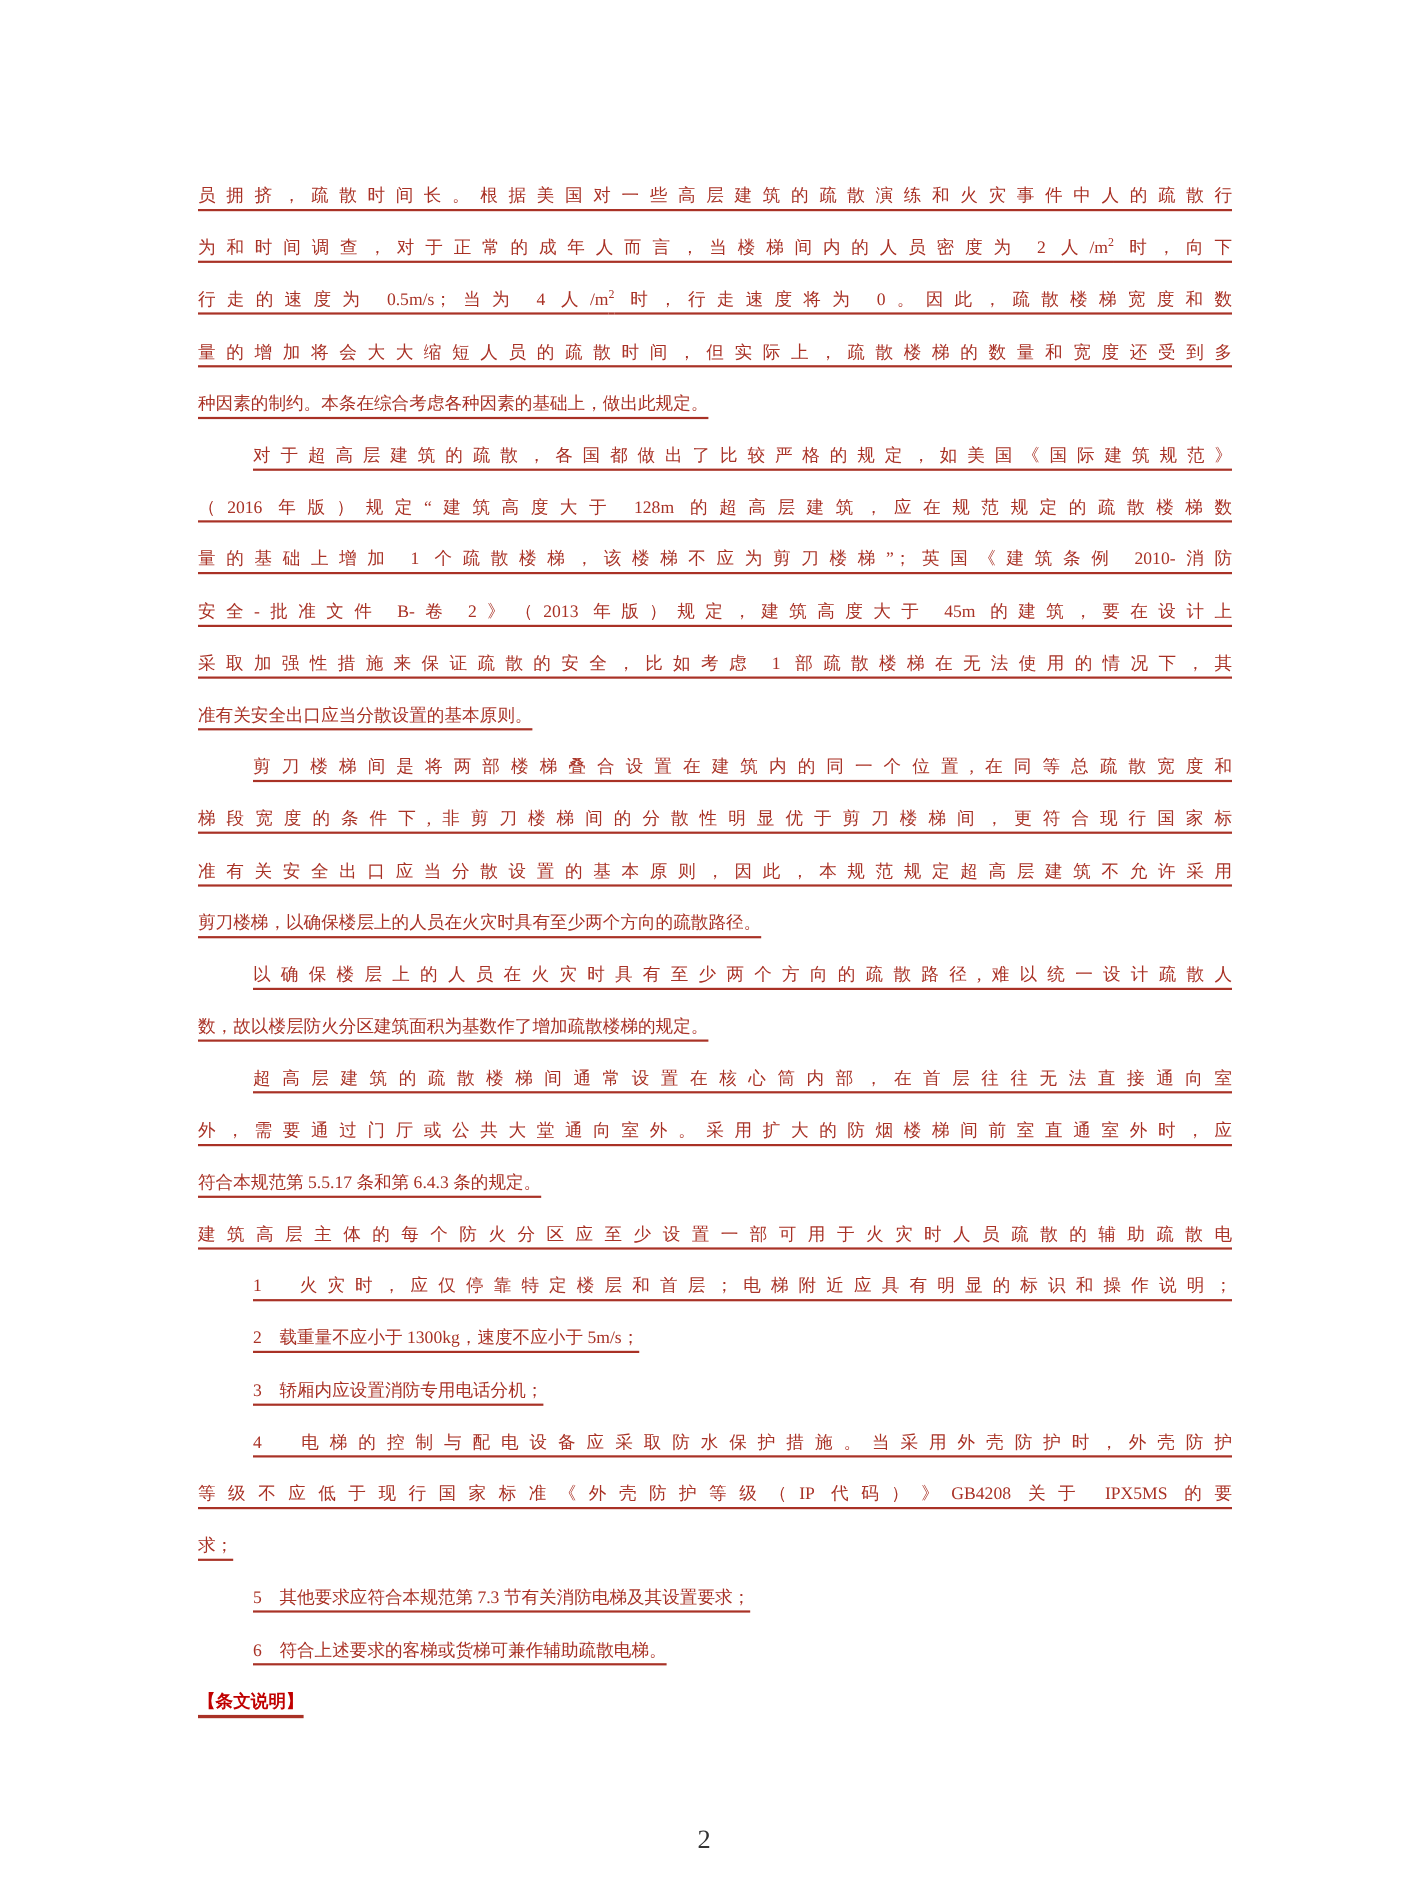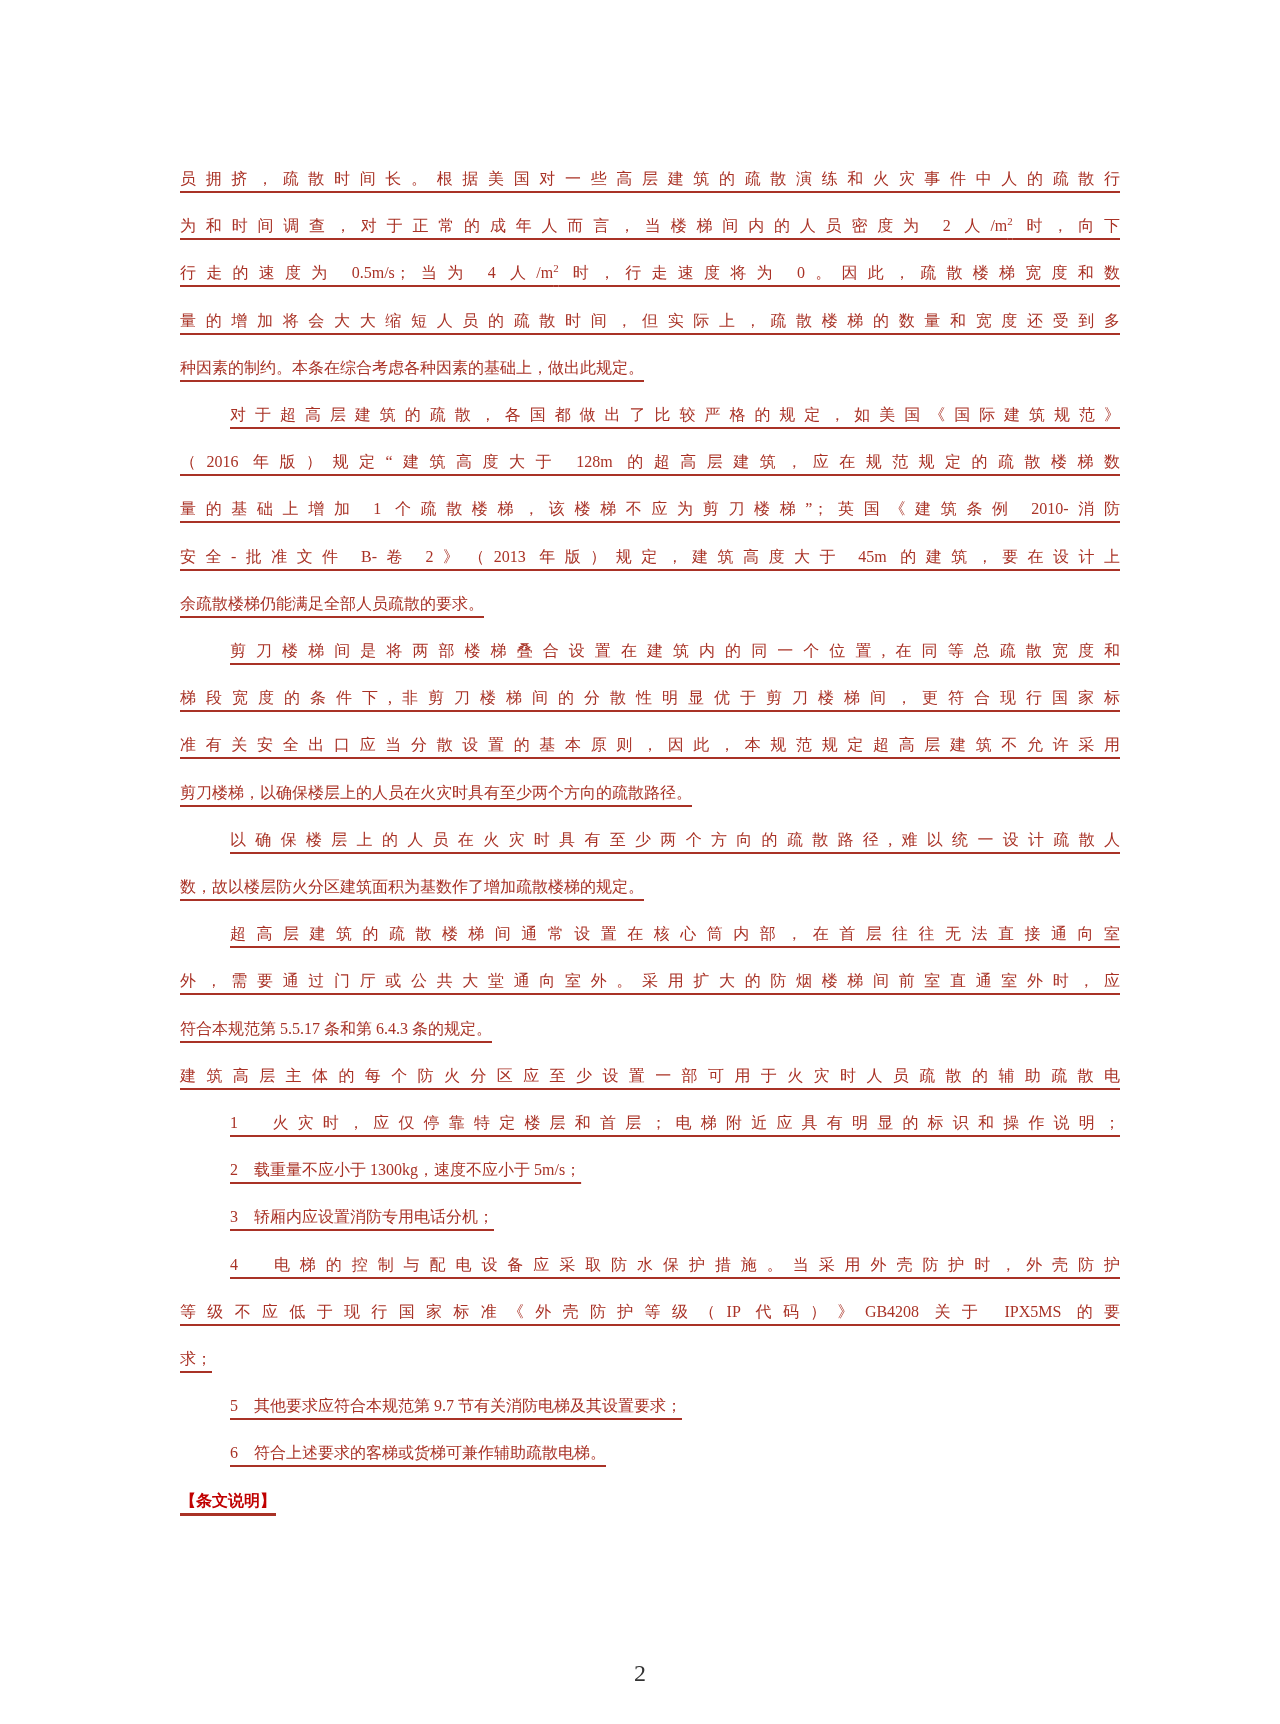--- a/index.html
+++ b/index.html
@@ -53,35 +53,36 @@
   <div class="doc">
       <div class="line justify"><span class="u"><span>员拥挤，疏散时间长。根据美国对一些高层建筑的疏散演练和火灾事件中人的疏散行</span></span></div>
       <div class="line justify"><span class="u"><span>为和时间调查，对于正常的成年人而言，当楼梯间内的人员密度为 2 人/m</span><sup>2</sup><span> 时，向下</span></span></div>
       <div class="line justify"><span class="u"><span>行走的速度为 0.5m/s；当为 4 人/m</span><sup>2</sup><span> 时，行走速度将为 0。因此，疏散楼梯宽度和数</span></span></div>
       <div class="line justify"><span class="u"><span>量的增加将会大大缩短人员的疏散时间，但实际上，疏散楼梯的数量和宽度还受到多</span></span></div>
       <div class="line"><span class="u"><span>种因素的制约。本条在综合考虑各种因素的基础上，做出此规定。</span></span></div>
       <div class="line justify indent"><span class="u"><span>对于超高层建筑的疏散，各国都做出了比较严格的规定，如美国《国际建筑规范》</span></span></div>
       <div class="line justify"><span class="u"><span>（2016 年版）规定“建筑高度大于 128m 的超高层建筑，应在规范规定的疏散楼梯数</span></span></div>
       <div class="line justify"><span class="u"><span>量的基础上增加 1 个疏散楼梯，该楼梯不应为剪刀楼梯”；英国《建筑条例 2010-消防</span></span></div>
       <div class="line justify"><span class="u"><span>安全-批准文件 B-卷 2》（2013 年版）规定，建筑高度大于 45m 的建筑，要在设计上</span></span></div>
-      <div class="line"><span class="u"><span>余疏散楼梯仍能满足全部人员疏散的要求。</span></span></div>
+      <div class="line justify"><span class="u"><span>采取加强性措施来保证疏散的安全，比如考虑 1 部疏散楼梯在无法使用的情况下，其</span></span></div>
+      <div class="line"><span class="u"><span>准有关安全出口应当分散设置的基本原则。</span></span></div>
       <div class="line justify indent"><span class="u"><span>剪刀楼梯间是将两部楼梯叠合设置在建筑内的同一个位置,在同等总疏散宽度和</span></span></div>
       <div class="line justify"><span class="u"><span>梯段宽度的条件下,非剪刀楼梯间的分散性明显优于剪刀楼梯间，更符合现行国家标</span></span></div>
       <div class="line justify"><span class="u"><span>准有关安全出口应当分散设置的基本原则，因此，本规范规定超高层建筑不允许采用</span></span></div>
       <div class="line"><span class="u"><span>剪刀楼梯，以确保楼层上的人员在火灾时具有至少两个方向的疏散路径。</span></span></div>
       <div class="line justify indent"><span class="u"><span>以确保楼层上的人员在火灾时具有至少两个方向的疏散路径,难以统一设计疏散人</span></span></div>
       <div class="line"><span class="u"><span>数，故以楼层防火分区建筑面积为基数作了增加疏散楼梯的规定。</span></span></div>
       <div class="line justify indent"><span class="u"><span>超高层建筑的疏散楼梯间通常设置在核心筒内部，在首层往往无法直接通向室</span></span></div>
       <div class="line justify"><span class="u"><span>外，需要通过门厅或公共大堂通向室外。采用扩大的防烟楼梯间前室直通室外时，应</span></span></div>
       <div class="line"><span class="u"><span>符合本规范第 5.5.17 条和第 6.4.3 条的规定。</span></span></div>
       <div class="line justify"><span class="u"><span>建筑高层主体的每个防火分区应至少设置一部可用于火灾时人员疏散的辅助疏散电</span></span></div>
       <div class="line justify indent"><span class="u"><span>1　火灾时，应仅停靠特定楼层和首层；电梯附近应具有明显的标识和操作说明；</span></span></div>
       <div class="line indent"><span class="u"><span>2　载重量不应小于 1300kg，速度不应小于 5m/s；</span></span></div>
       <div class="line indent"><span class="u"><span>3　轿厢内应设置消防专用电话分机；</span></span></div>
       <div class="line justify indent"><span class="u"><span>4　电梯的控制与配电设备应采取防水保护措施。当采用外壳防护时，外壳防护</span></span></div>
       <div class="line justify"><span class="u"><span>等级不应低于现行国家标准《外壳防护等级（IP 代码）》GB4208 关于 IPX5MS 的要</span></span></div>
       <div class="line"><span class="u"><span>求；</span></span></div>
-      <div class="line indent"><span class="u"><span>5　其他要求应符合本规范第 9.7 节有关消防电梯及其设置要求；</span></span></div>
+      <div class="line indent"><span class="u"><span>5　其他要求应符合本规范第 7.3 节有关消防电梯及其设置要求；</span></span></div>
       <div class="line indent"><span class="u"><span>6　符合上述要求的客梯或货梯可兼作辅助疏散电梯。</span></span></div>
       <div class="line bold"><span class="u"><span>【条文说明】</span></span></div>
     </div>
   <div class="footer">2</div>
 </div>
 
 </body></html>

